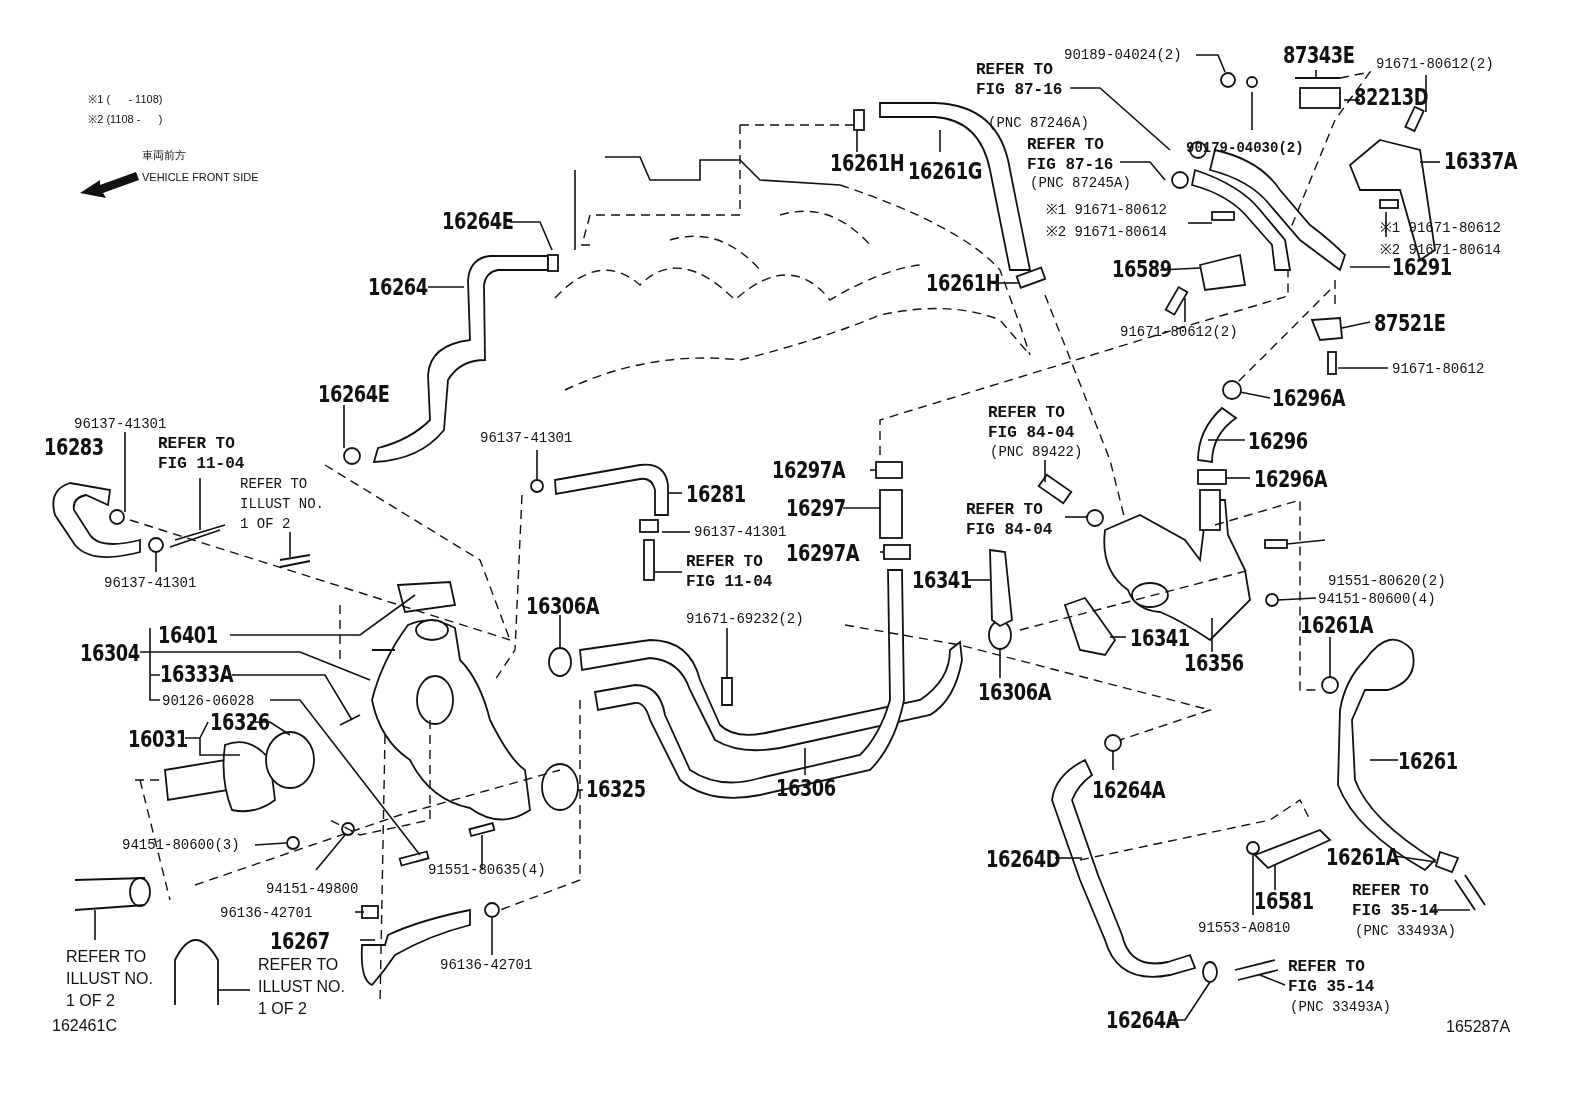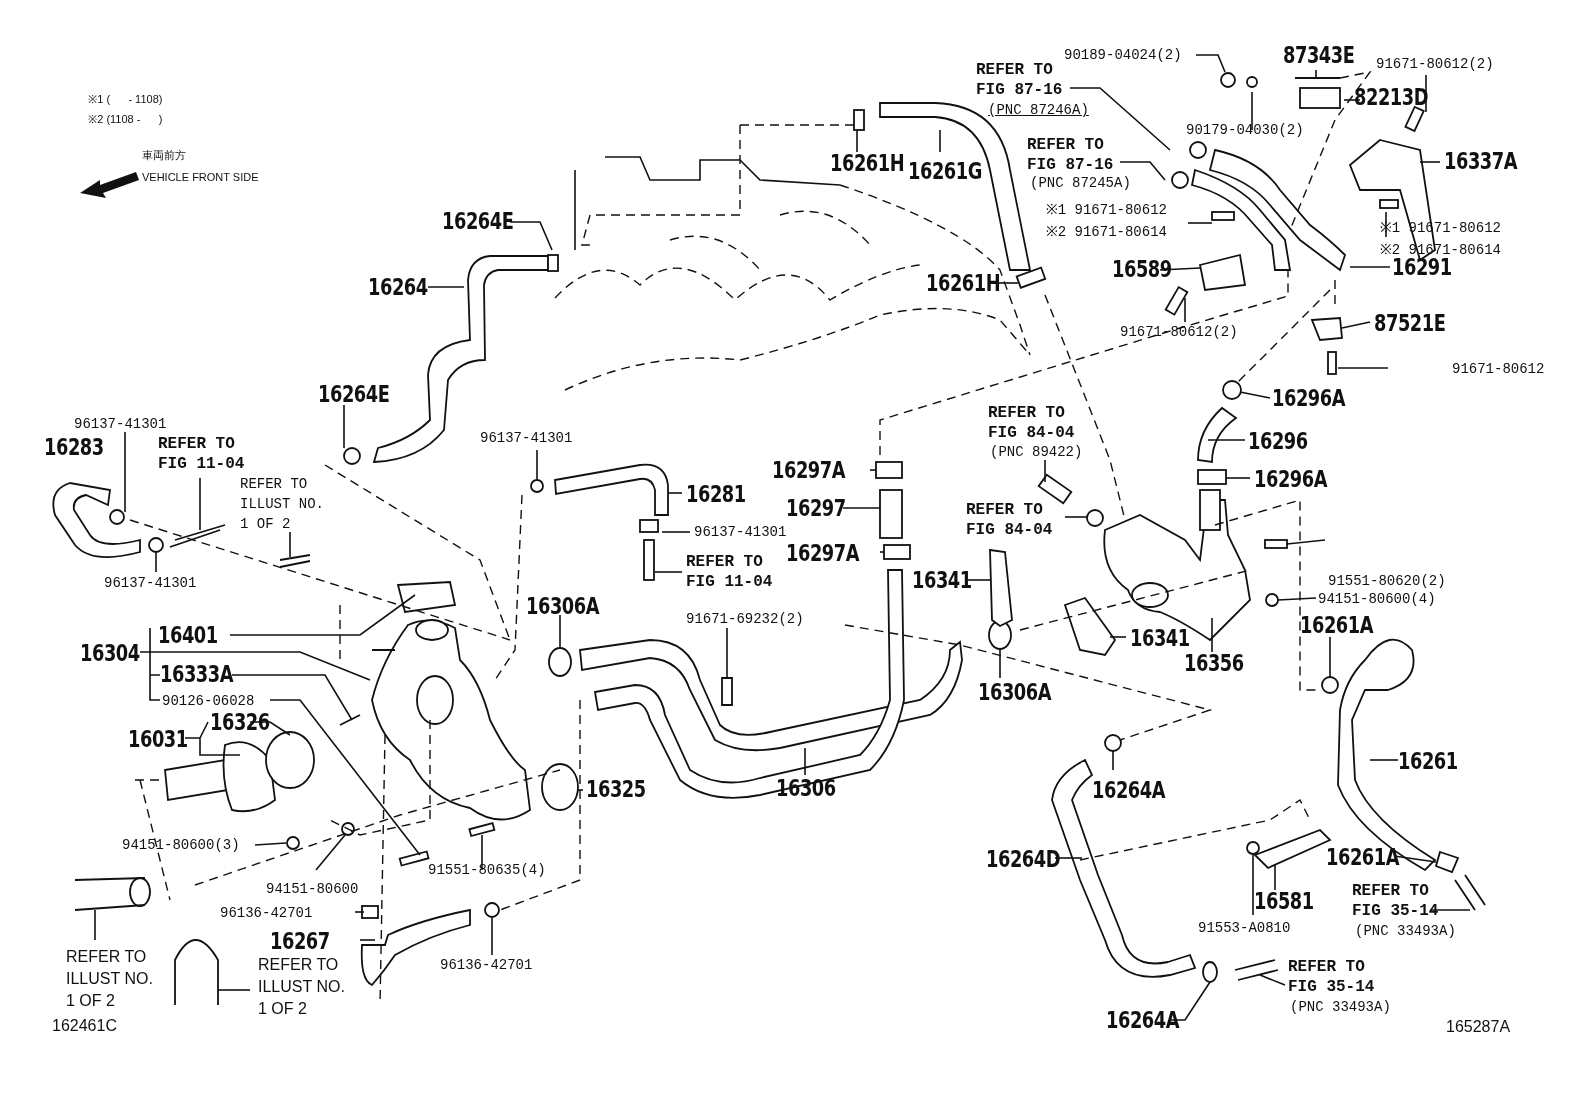--- a/index.html
+++ b/index.html
@@ -236,41 +236,41 @@
 <div class="lbl note" style="left:142px;top:144px;">車両前方</div>
 <div class="lbl note" style="left:142px;top:166px;">VEHICLE FRONT SIDE</div>
 <div class="lbl plain" style="left:52px;top:1015px;">162461C</div>
 <div class="lbl plain" style="left:1446px;top:1016px;">165287A</div>
 
 <div class="lbl refs" style="left:1064px;top:45px;">90189-04024(2)</div>
 <div class="lbl pnb" style="left:1283px;top:44px;">87343E</div>
 <div class="lbl refs" style="left:1376px;top:54px;">91671-80612(2)</div>
 <div class="lbl ref" style="left:976px;top:60px;">REFER TO
 FIG 87-16</div>
-<div class="lbl refs" style="left:988px;top:100px;text-decoration:underline;">(PNC 87246A)</div>
+<div class="lbl refs" style="left:988px;top:113px;">(PNC 87246A)</div>
 <div class="lbl pnb" style="left:1354px;top:86px;">82213D</div>
-<div class="lbl refs" style="left:1186px;top:120px;">90179-04030(2)</div>
+<div class="lbl refs" style="left:1186px;top:138px;font-weight:bold;">90179-04030(2)</div>
 <div class="lbl pnb" style="left:1444px;top:150px;">16337A</div>
 <div class="lbl ref" style="left:1027px;top:135px;">REFER TO
 FIG 87-16</div>
 <div class="lbl refs" style="left:1030px;top:173px;">(PNC 87245A)</div>
 <div class="lbl pnb" style="left:830px;top:152px;">16261H</div>
 <div class="lbl pnb" style="left:908px;top:160px;">16261G</div>
 <div class="lbl refs" style="left:1046px;top:200px;">※1 91671-80612</div>
 <div class="lbl refs" style="left:1046px;top:222px;">※2 91671-80614</div>
 <div class="lbl refs" style="left:1380px;top:218px;">※1 91671-80612</div>
 <div class="lbl refs" style="left:1380px;top:240px;">※2 91671-80614</div>
 <div class="lbl pnb" style="left:442px;top:210px;">16264E</div>
 <div class="lbl pnb" style="left:1112px;top:258px;">16589</div>
 <div class="lbl pnb" style="left:1392px;top:256px;">16291</div>
 <div class="lbl pnb" style="left:368px;top:276px;">16264</div>
 <div class="lbl pnb" style="left:926px;top:272px;">16261H</div>
 <div class="lbl refs" style="left:1120px;top:322px;">91671-80612(2)</div>
 <div class="lbl pnb" style="left:1374px;top:312px;">87521E</div>
-<div class="lbl refs" style="left:1452px;top:359px;">91671-80612</div>
+<div class="lbl refs" style="left:1392px;top:359px;">91671-80612</div>
 
 <div class="lbl pnb" style="left:318px;top:383px;">16264E</div>
 <div class="lbl pnb" style="left:1272px;top:387px;">16296A</div>
 <div class="lbl refs" style="left:74px;top:414px;">96137-41301</div>
 <div class="lbl pnb" style="left:44px;top:436px;">16283</div>
 <div class="lbl ref" style="left:158px;top:434px;">REFER TO
 FIG 11-04</div>
 <div class="lbl refs" style="left:480px;top:428px;">96137-41301</div>
 <div class="lbl ref" style="left:988px;top:403px;">REFER TO
 FIG 84-04</div>
@@ -307,21 +307,21 @@
 <div class="lbl pnb" style="left:128px;top:728px;">16031</div>
 <div class="lbl pnb" style="left:1398px;top:750px;">16261</div>
 <div class="lbl pnb" style="left:586px;top:778px;">16325</div>
 <div class="lbl pnb" style="left:776px;top:777px;">16306</div>
 <div class="lbl pnb" style="left:1092px;top:779px;">16264A</div>
 
 <div class="lbl refs" style="left:122px;top:835px;">94151-80600(3)</div>
 <div class="lbl pnb" style="left:986px;top:848px;">16264D</div>
 <div class="lbl pnb" style="left:1326px;top:846px;">16261A</div>
 <div class="lbl refs" style="left:428px;top:860px;">91551-80635(4)</div>
-<div class="lbl refs" style="left:266px;top:879px;">94151-80600</div>
+<div class="lbl refs" style="left:266px;top:879px;">94151-49800</div>
 <div class="lbl pnb" style="left:1254px;top:890px;">16581</div>
 <div class="lbl ref" style="left:1352px;top:881px;">REFER TO
 FIG 35-14</div>
 <div class="lbl refs" style="left:1355px;top:921px;">(PNC 33493A)</div>
 <div class="lbl refs" style="left:220px;top:903px;">96136-42701</div>
 <div class="lbl refs" style="left:1198px;top:918px;">91553-A0810</div>
 <div class="lbl pnb" style="left:270px;top:930px;">16267</div>
 <div class="lbl plain" style="left:66px;top:946px;">REFER TO
 ILLUST NO.
 1 OF 2</div>

